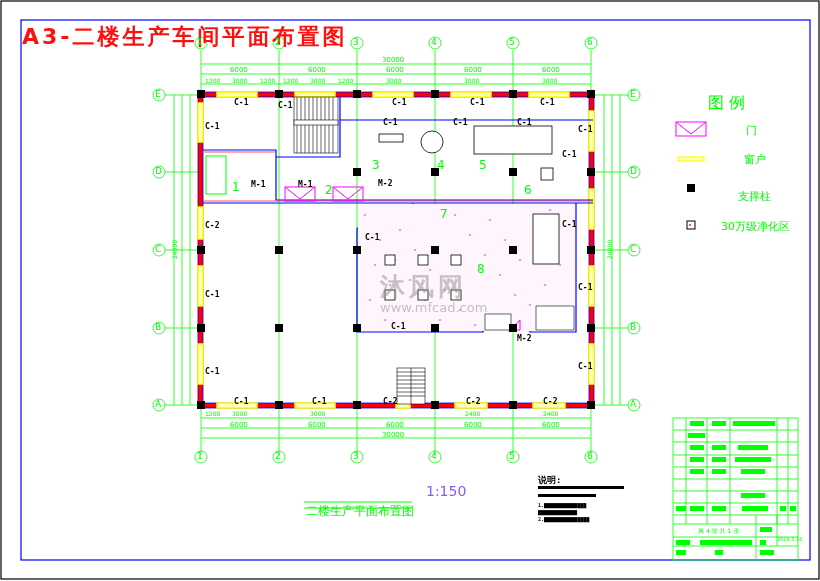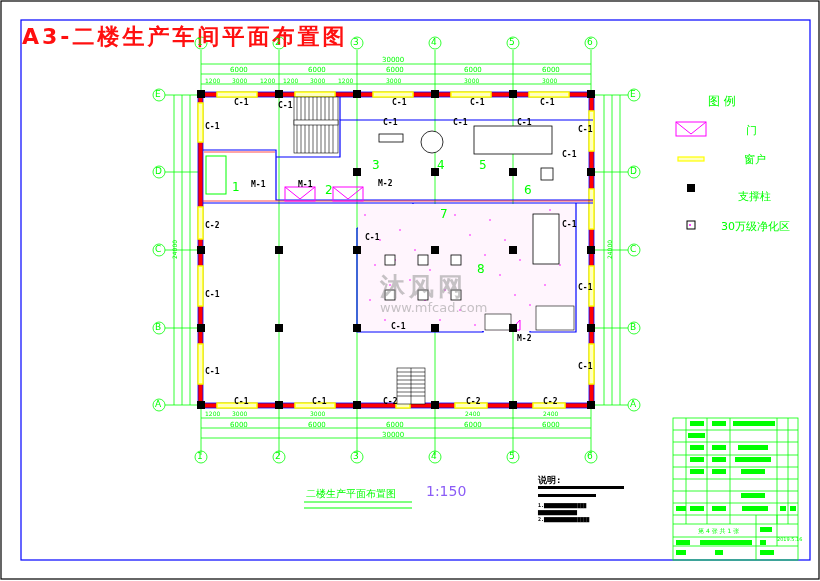--- a/index.html
+++ b/index.html
@@ -1,23 +1,23 @@
 <!DOCTYPE html>
 <html><head>
 <meta charset="utf-8">
 <style>
   html,body{margin:0;padding:0;background:#fff;}
   #canvas{position:relative;width:820px;height:581px;overflow:hidden;background:#fff;font-family:"DejaVu Sans",sans-serif;}
   svg{position:absolute;left:0;top:0;}
   .title-main{position:absolute;left:22px;top:22px;font-family:"DejaVu Sans",sans-serif;font-size:22px;font-weight:bold;color:#ff1010;letter-spacing:3px;white-space:nowrap;}
   .lbl{position:absolute;font-family:"DejaVu Sans",sans-serif;color:#00ff00;white-space:nowrap;}
   .blk{position:absolute;font-family:"DejaVu Sans Mono",monospace;color:#000;font-weight:bold;font-size:8px;white-space:nowrap;}
-  .sub-title{position:absolute;left:306px;top:487px;font-size:10px;color:#00ff00;}
+  .sub-title{position:absolute;left:306px;top:503px;font-size:12px;color:#00ff00;}
   .scale{position:absolute;left:426px;top:483px;font-size:14px;color:#8b5cf6;}
-  .legend-title{left:708px;top:93px;font-size:12px;}
+  .legend-title{left:708px;top:93px;font-size:16px;}
   .legend-lbl{font-size:11px;}
   .wm{position:absolute;left:380px;top:270px;font-size:25px;font-weight:bold;color:rgba(150,150,150,0.55);letter-spacing:4px;}
   .wm2{position:absolute;left:380px;top:300px;font-size:13px;color:rgba(150,150,150,0.55);}
 </style>
 </head>
 <body>
 
 <div id="canvas">
 <svg width="820" height="581" viewBox="0 0 820 581">
 

